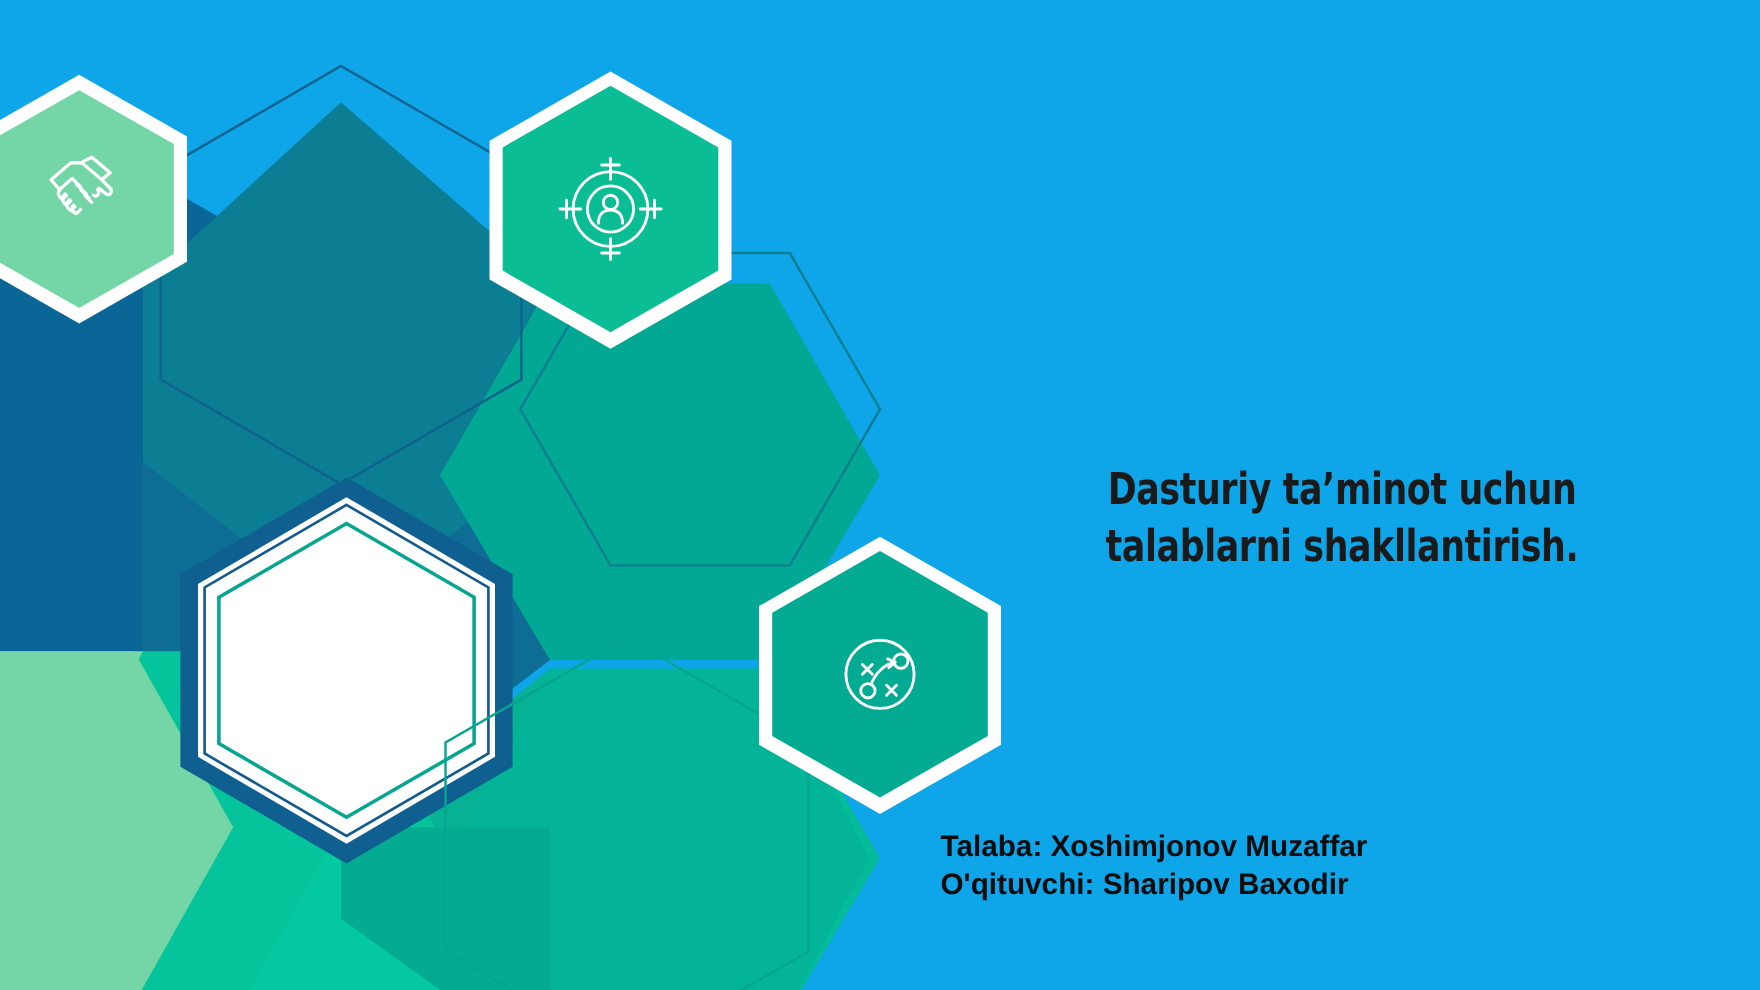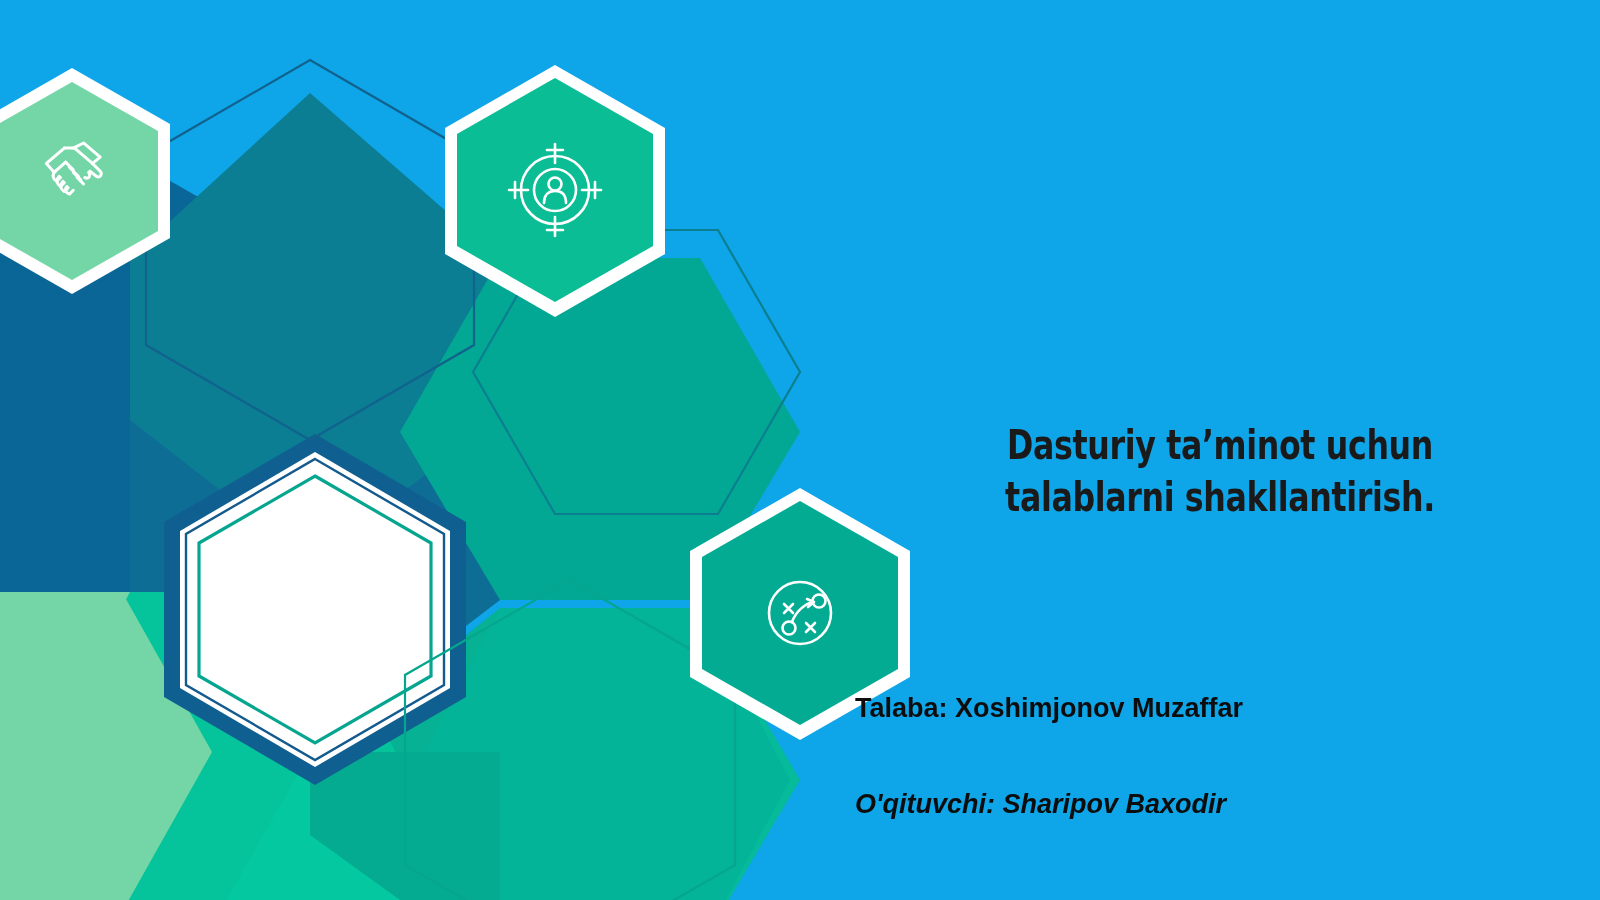--- a/index.html
+++ b/index.html
@@ -46,22 +46,22 @@
   }
   .slide-title .t-line { display: block; white-space: nowrap; }
   .credit {
     position: absolute;
     font-family: "Liberation Sans", sans-serif;
     font-weight: 700;
     font-size: 27px;
     color: #0d0d0d;
     white-space: nowrap;
   }
-  .credit-student { left: 15px; top: 693px; }
-  .credit-teacher { left: 15px; top: 789px; font-style: italic; }
+  .credit-student { left: 15px; top: 754px; }
+  .credit-teacher { left: 15px; top: 789px; }
 </style>
 </head>
 <body>
 
 <div id="slide">
 
   <svg id="hex-art" viewBox="0 0 1600 900" xmlns="http://www.w3.org/2000/svg">
     <defs>
       <clipPath id="slide-clip">
         <rect x="0" y="0" width="1600" height="900"></rect>

